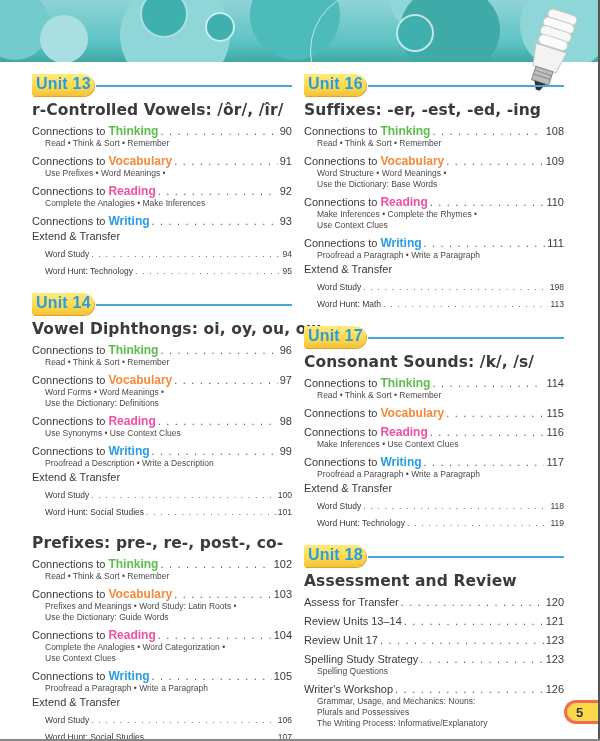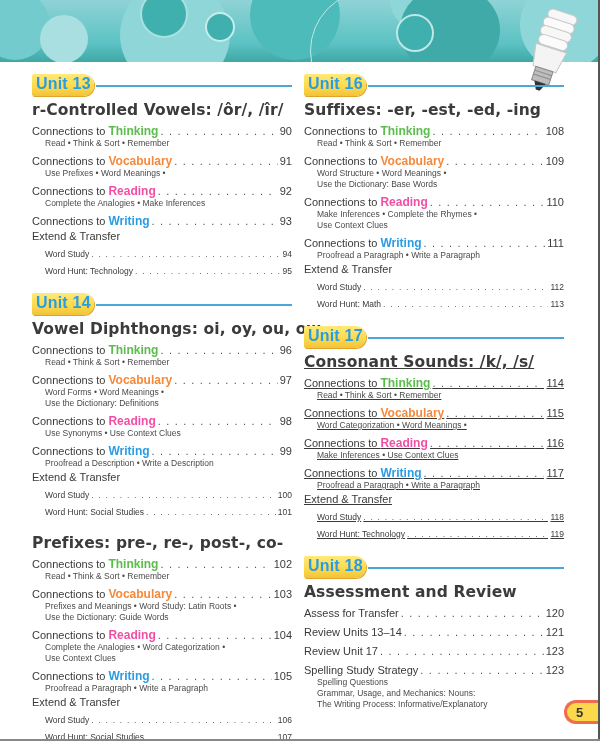--- a/index.html
+++ b/index.html
@@ -263,49 +263,48 @@
     <div class="entry">
         <span class="label"><span>Connections to </span><span class="kw kw-writing">Writing</span></span>
         <span class="dots"></span>
         <span class="page">111</span>
       </div>
     <div class="sub">Proofread a Paragraph • Write a Paragraph</div>
     <div class="extend-label">Extend &amp; Transfer</div>
     <div class="entry sub-entry">
         <span class="label">Word Study</span>
         <span class="dots"></span>
-        <span class="page">112</span>
+        <span class="page">198</span>
       </div>
     <div class="entry sub-entry">
         <span class="label">Word Hunt: Math</span>
         <span class="dots"></span>
         <span class="page">113</span>
       </div>
   </div>
 
-  <div class="unit" style="margin-top:16px;text-decoration:underline;">
+  <div class="unit" style="margin-top:16px;">
     <div class="unit-head">
       <div class="unit-tab">
           <span>Unit 17</span>
         </div>
       <div class="unit-line"></div>
     </div>
     <div class="unit-title">Consonant Sounds: /k/, /s/</div>
     <div class="entry">
         <span class="label"><span>Connections to </span><span class="kw kw-thinking">Thinking</span></span>
         <span class="dots"></span>
         <span class="page">114</span>
       </div>
     <div class="sub">Read • Think &amp; Sort • Remember</div>
     <div class="entry">
         <span class="label"><span>Connections to </span><span class="kw kw-vocabulary">Vocabulary</span></span>
         <span class="dots"></span>
         <span class="page">115</span>
       </div>
-    <div class="sub">Word Categorization • Word Meanings •</div>
     <div class="entry">
         <span class="label"><span>Connections to </span><span class="kw kw-reading">Reading</span></span>
         <span class="dots"></span>
         <span class="page">116</span>
       </div>
     <div class="sub">Make Inferences • Use Context Clues</div>
     <div class="entry">
         <span class="label"><span>Connections to </span><span class="kw kw-writing">Writing</span></span>
         <span class="dots"></span>
         <span class="page">117</span>
@@ -346,21 +345,27 @@
         <span class="label">Review Unit 17</span>
         <span class="dots"></span>
         <span class="page">123</span>
       </div>
     <div class="entry">
         <span class="label">Spelling Study Strategy</span>
         <span class="dots"></span>
         <span class="page">123</span>
       </div>
     <div class="sub">Spelling Questions</div>
+    <div class="entry">
+        <span class="label">Writer's Workshop</span>
+        <span class="dots"></span>
+        <span class="page">126</span>
+      </div>
     <div class="sub">Grammar, Usage, and Mechanics: Nouns:</div>
+    <div class="sub">Plurals and Possessives</div>
     <div class="sub">The Writing Process: Informative/Explanatory</div>
   </div>
 </div>
 
 <div class="page-num">
     <span>5</span>
   </div>
 <div class="page-border-right"></div>
 <div class="page-border-bottom"></div>
 

